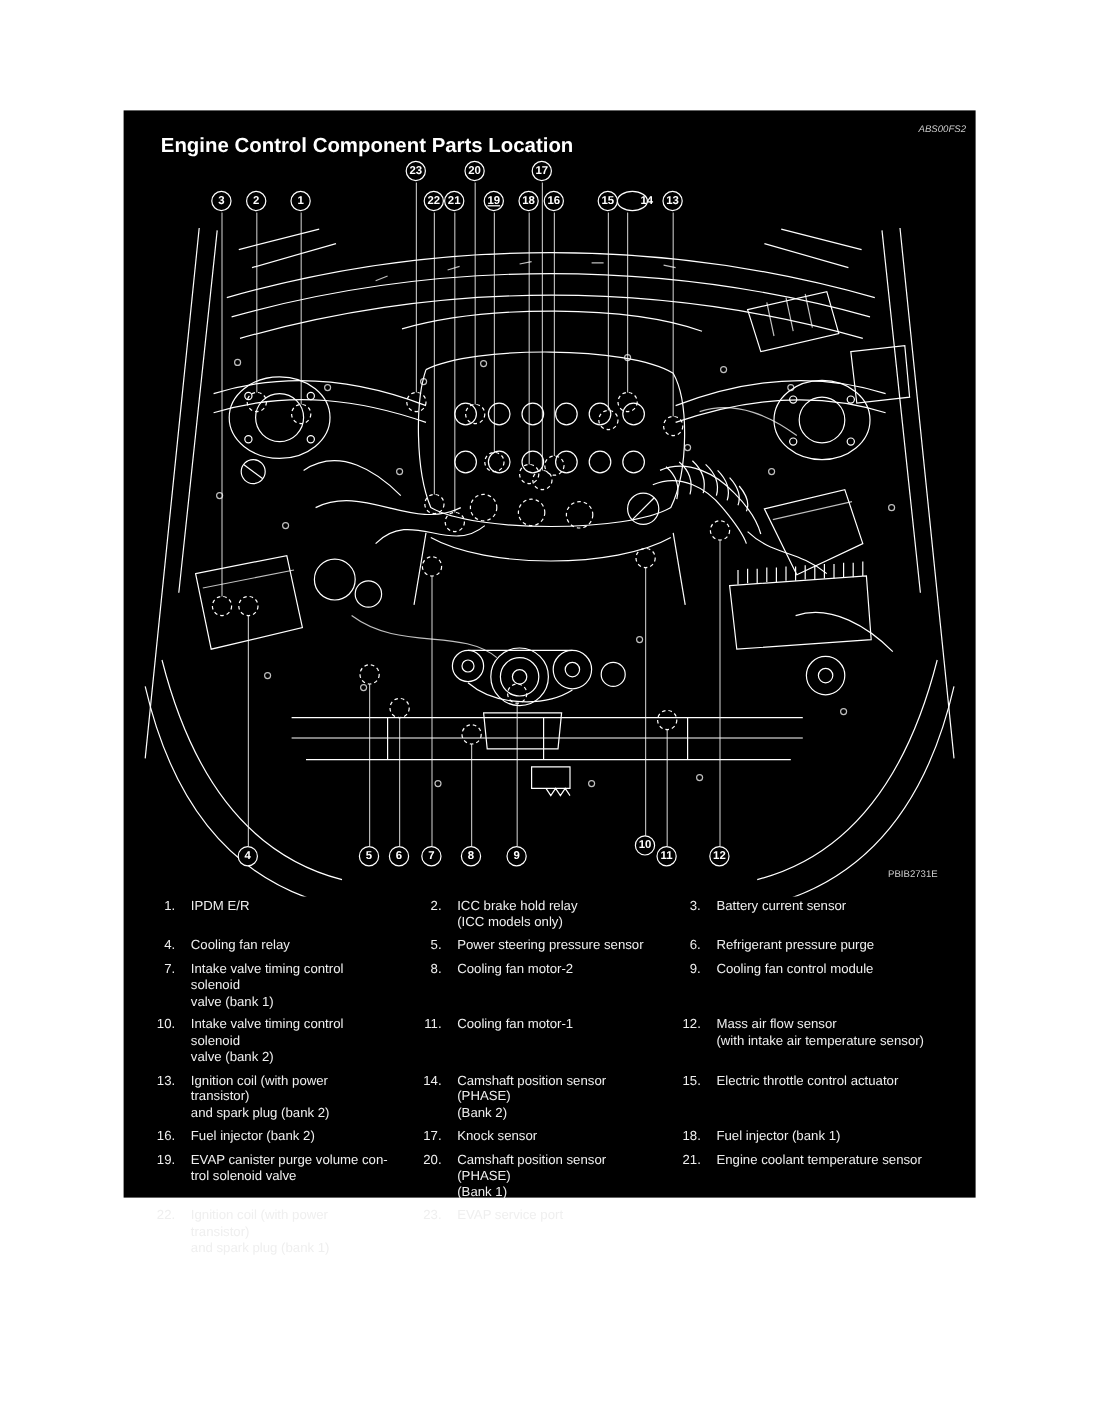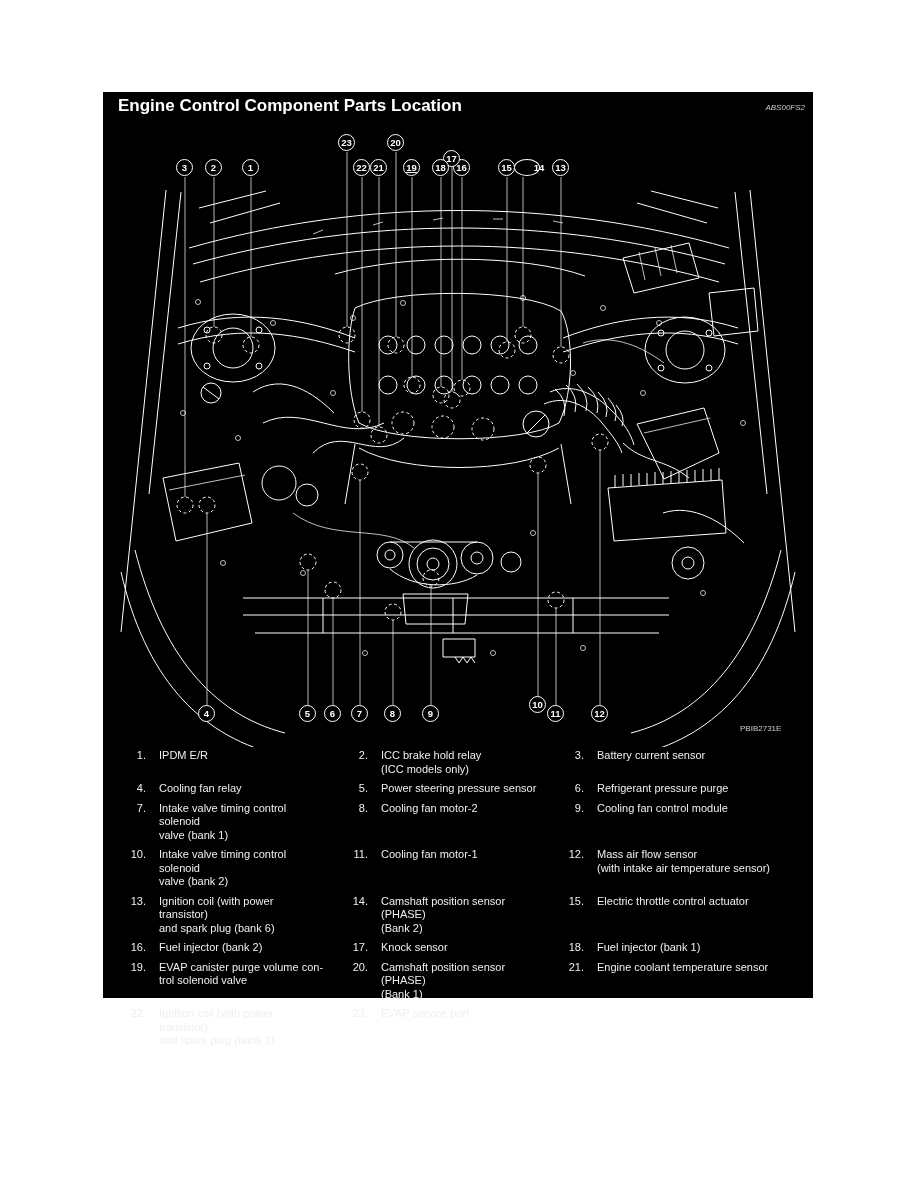--- a/index.html
+++ b/index.html
@@ -1,19 +1,19 @@
 <!DOCTYPE html>
 <html><head>
 <meta charset="utf-8">
 <style>
   html,body{margin:0;padding:0;background:#ffffff;}
   .page{position:relative;width:918px;height:1188px;background:#ffffff;overflow:hidden;
         font-family:"Liberation Sans", sans-serif;}
   .panel{position:absolute;left:103px;top:92px;width:710px;height:906px;background:#000;}
-  .panel-title{position:absolute;left:15px;top:4px;margin:0;color:#fff;font-size:17px;
+  .panel-title{position:absolute;left:15px;top:4px;margin:16px;color:#fff;font-size:17px;
         font-weight:bold;letter-spacing:0px;white-space:nowrap;}
   .fig-code{position:absolute;right:8px;top:11px;color:#c9c9c9;font-size:8px;font-style:italic;}
   .diagram{position:absolute;left:0;top:0;width:710px;height:655px;}
   .diagram svg{position:absolute;left:0;top:0;}
   .img-code{position:absolute;left:637px;top:632px;color:#cfcfcf;font-size:8px;text-align:center;}
   .callout{position:absolute;width:17px;height:17px;border:1.6px solid #fff;border-radius:50%;
         background:#000;box-sizing:border-box;display:flex;align-items:center;justify-content:center;
         color:#fff;font-size:9.5px;font-weight:bold;line-height:1;z-index:3;}
   .legend{position:absolute;left:0;top:657px;width:710px;display:flex;flex-direction:column;gap:6px;
         color:#efefef;font-size:11px;line-height:13.5px;}
@@ -296,21 +296,21 @@
         </div>
       <div class="callout" style="left:411px;top:67px;padding-left:24px;">
           <span>14</span>
         </div>
       <div class="callout" style="left:395px;top:67px;">
           <span>15</span>
         </div>
       <div class="callout" style="left:350px;top:67px;">
           <span>16</span>
         </div>
-      <div class="callout" style="left:340px;top:42px;margin-top:16px;">
+      <div class="callout" style="left:340px;top:42px;">
           <span>17</span>
         </div>
       <div class="callout" style="left:329px;top:67px;">
           <span>18</span>
         </div>
       <div class="callout" style="left:300px;top:67px;text-decoration:underline;">
           <span>19</span>
         </div>
       <div class="callout" style="left:284px;top:42px;">
           <span>20</span>
@@ -386,21 +386,21 @@
         <div class="legend-cell">
             <span class="legend-num">12.</span>
             <span class="legend-label">Mass air flow sensor
 (with intake air temperature sensor)</span>
           </div>
       </div>
       <div class="legend-row">
         <div class="legend-cell">
             <span class="legend-num">13.</span>
             <span class="legend-label">Ignition coil (with power transistor)
-and spark plug (bank 6)</span>
+and spark plug (bank 2)</span>
           </div>
         <div class="legend-cell">
             <span class="legend-num">14.</span>
             <span class="legend-label">Camshaft position sensor (PHASE)
 (Bank 2)</span>
           </div>
         <div class="legend-cell">
             <span class="legend-num">15.</span>
             <span class="legend-label">Electric throttle control actuator</span>
           </div>

